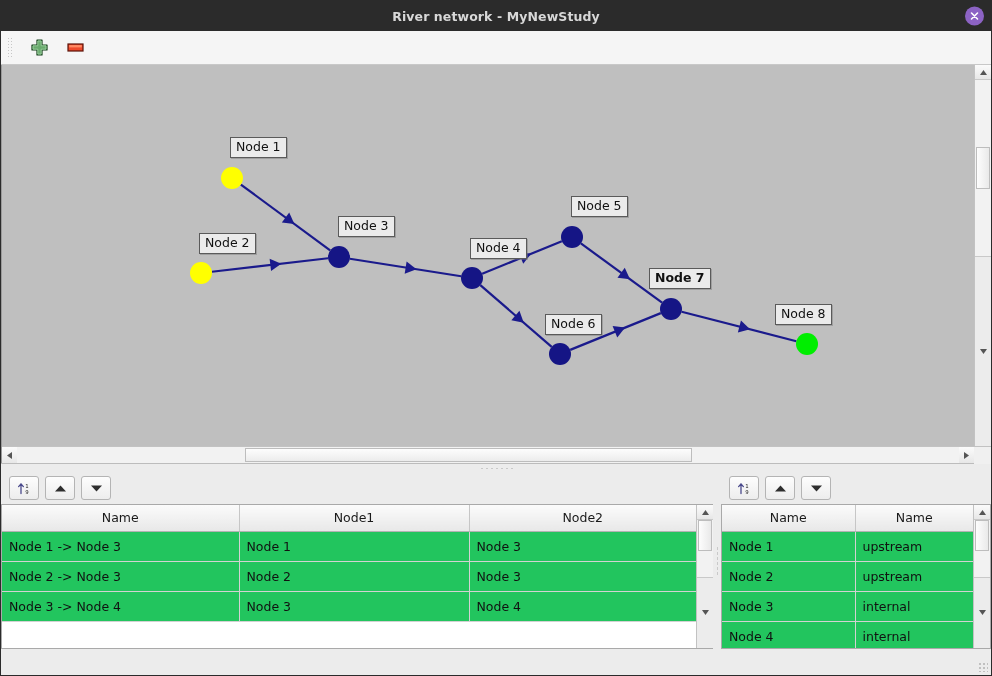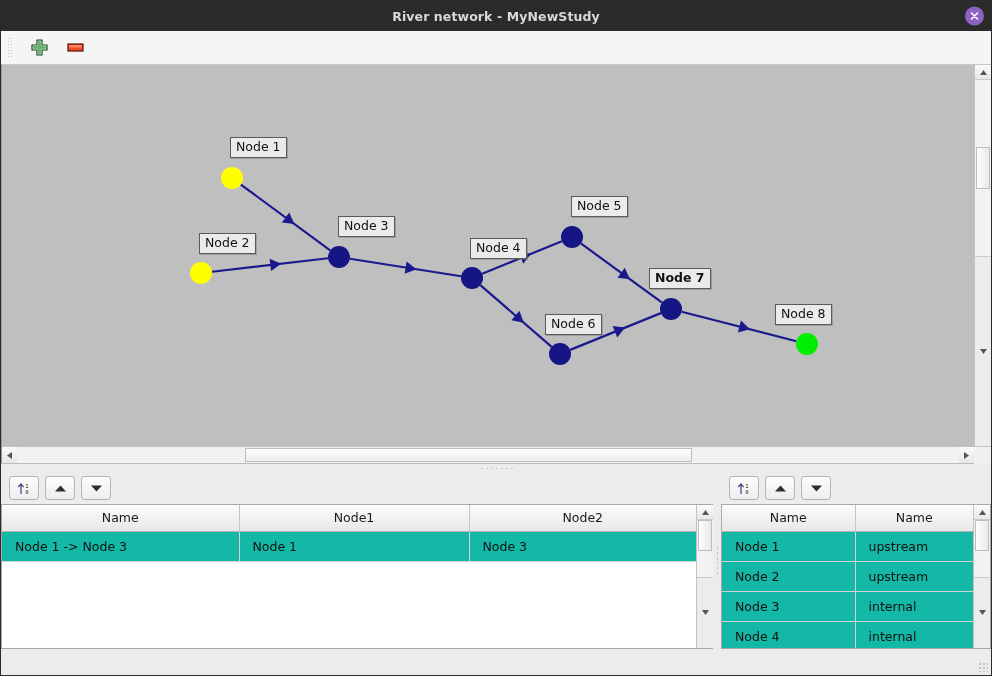--- a/index.html
+++ b/index.html
@@ -197,23 +197,23 @@
     text-align: center;
     user-select: none;
   }
   th:last-child { border-right: none; }
   td {
     border-right: 1px solid #d2d2d2;
     border-bottom: 1px solid #d2d2d2;
     font-size: 12.5px;
     color: #111;
     height: 30px;
-    padding: 0 13px;
+    padding: 0 7px;
     text-align: left;
-    background: #14b8a6;
+    background: #22c55e;
     overflow: hidden; white-space: nowrap;
   }
   td:last-child { border-right: none; }
 
   .vsplit-grip {
     width: 8px; flex: 0 0 8px;
     background: #ececec;
     display: flex; align-items: center; justify-content: center;
     cursor: col-resize;
   }
@@ -375,20 +375,30 @@
                   <th style="width: 230px; margin-left: 32px;">Node1</th>
                   <th>Node2</th>
                 </tr>
               </thead>
             <tbody id="branch-body">
                 <tr>
                   <td>Node 1 -&gt; Node 3</td>
                   <td>Node 1</td>
                   <td>Node 3</td>
                 </tr>
+                <tr>
+                  <td>Node 2 -&gt; Node 3</td>
+                  <td>Node 2</td>
+                  <td>Node 3</td>
+                </tr>
+                <tr>
+                  <td>Node 3 -&gt; Node 4</td>
+                  <td>Node 3</td>
+                  <td>Node 4</td>
+                </tr>
               </tbody>
           </table>
         </div>
         <div class="vscroll">
           <div class="sb-arrow">
             <svg width="9" height="7" viewBox="0 0 9 7">
                 <path d="M4.5 1 L8 6 L1 6 Z" fill="#555"></path>
               </svg>
           </div>
           <div class="sb-track">

